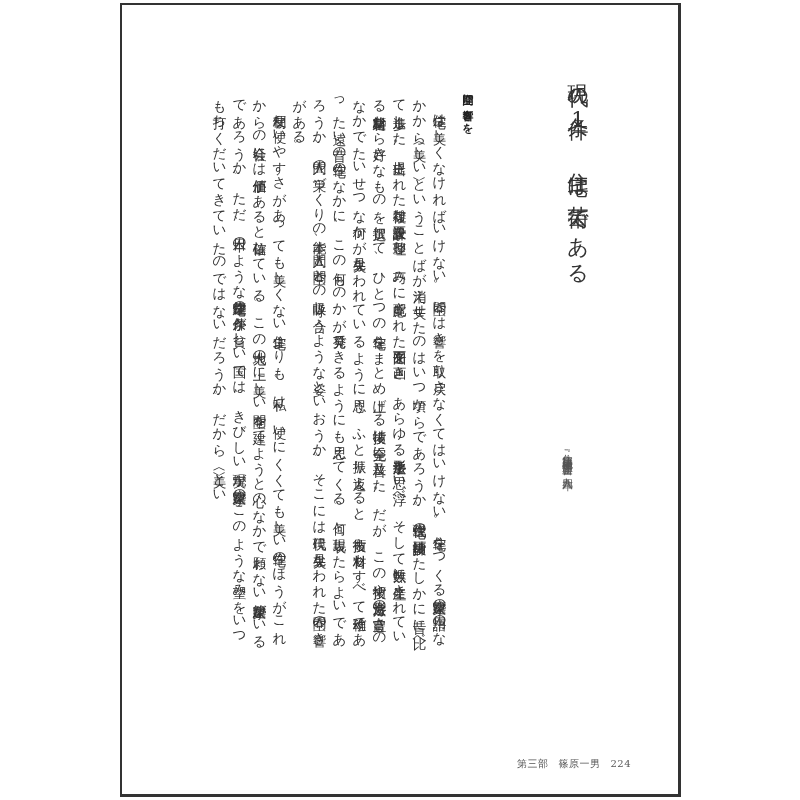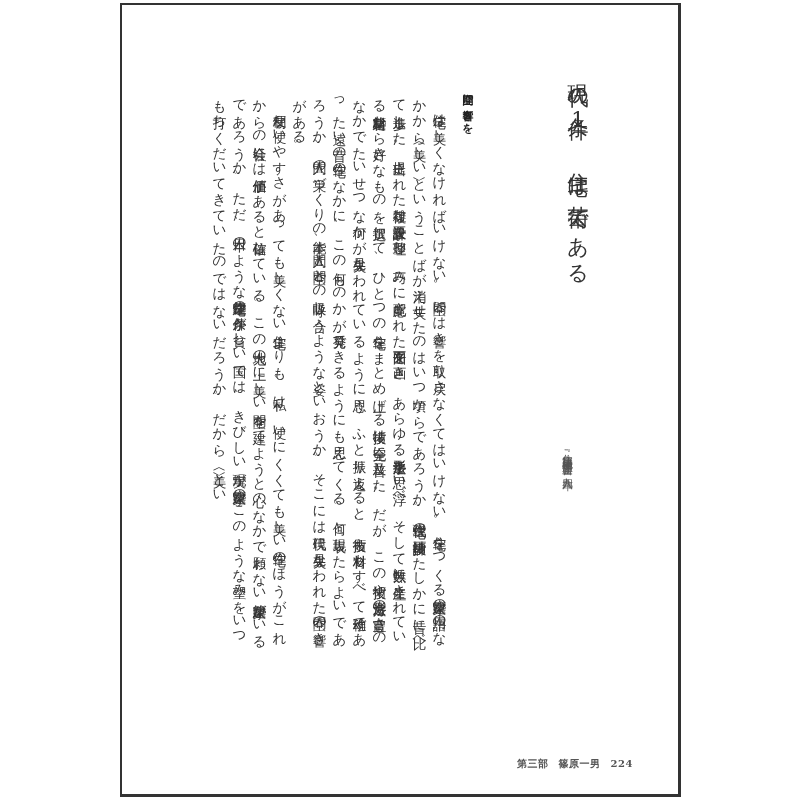--- a/index.html
+++ b/index.html
@@ -78,21 +78,20 @@
     text-indent: 1em;
   }
   .footer {
     position: absolute;
     left: 395px;
     top: 752px;
     font-family: "DejaVu Serif", "Liberation Serif", serif;
     font-size: 10px;
     color: #555;
     letter-spacing: 0.5px;
-    font-weight: bold;
   }
   .footer span { margin-right: 10px; }
   .footer span:last-child { margin-right: 0; }
 </style>
 </head>
 <body>
 
 <div class="page">
 
   <div class="vtext title">

